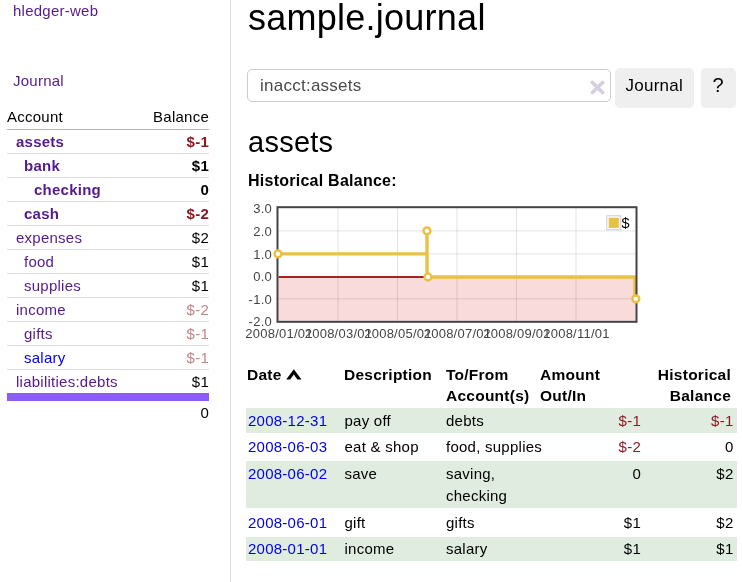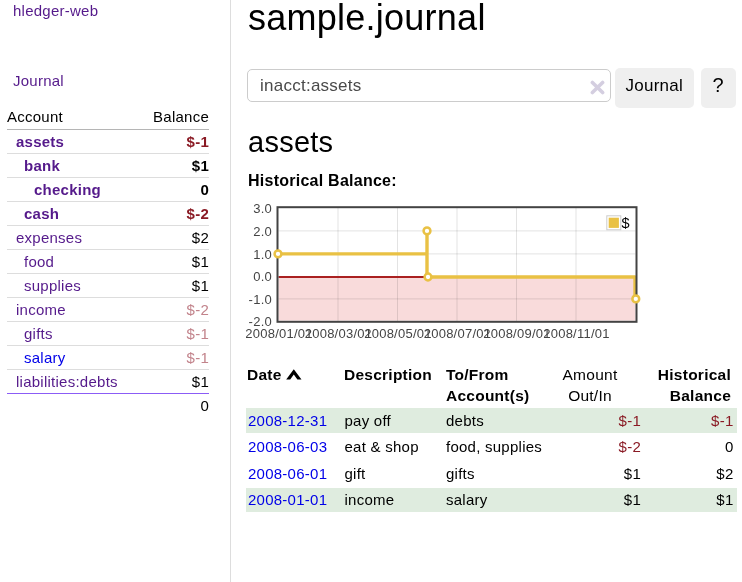--- a/index.html
+++ b/index.html
@@ -12,21 +12,21 @@
   .negB{color:#8a1a24;}
   .negL{color:#c2838b;}
 
   
   #divider{position:absolute;left:230px;top:0;width:1px;height:582px;background:#ddd;}
   #acctbl{position:absolute;left:7px;top:105px;width:202px;border-collapse:collapse;}
   #acctbl td,#acctbl th{padding:0;line-height:22px;height:22px;white-space:nowrap;}
   #acctbl thead th{border-bottom:1px solid #b5b5b5;vertical-align:bottom;padding-bottom:1px;height:23px;font-weight:normal;}
   #acctbl tbody td{border-bottom:1px solid #ddd;padding-top:1px;}
   #acctbl td.r,#acctbl th.r{text-align:right;}
-  #acctbl tr.dark td{border-bottom:1px solid #8b5cf6;}
+  #acctbl tr.dark td{border-bottom:8px solid #8b5cf6;}
   #acctbl tr.total td{border-bottom:none;}
   .d1{padding-left:9px !important;}
   .d2{padding-left:17px !important;}
   .d3{padding-left:27px !important;}
   .b{font-weight:bold;}
 
   
   #regtbl{position:absolute;left:246px;top:406px;border-collapse:separate;border-spacing:0 2px;table-layout:fixed;width:491px;}
   #regtbl td{line-height:22.5px;padding:1.5px 0 0.5px 0;vertical-align:top;}
   #regtbl tr.odd td{background:#dfecdf;}
@@ -177,21 +177,21 @@
   </g>
 </svg>
 
 <div class="abs" style="left:247px;top:364px;font-size:15.5px;font-weight:bold;line-height:21px;">Date
   <svg width="16" height="12" viewBox="0 0 16 12" style="margin-left:0px;">
       <path d="M0.2 11.6 L7.8 1.2 L15.5 11.6 L11.4 11.6 L7.8 6.4 L4.2 11.6 Z" fill="#000"></path>
     </svg>
 </div>
 <div class="abs" style="left:344px;top:364px;font-size:15.5px;font-weight:bold;line-height:21px;">Description</div>
 <div class="abs" style="left:446px;top:364px;font-size:15.5px;font-weight:bold;line-height:21px;">To/From<br>Account(s)</div>
-<div class="abs" style="left:540px;top:364px;width:100px;text-align:center;font-size:15.5px;font-weight:normal;line-height:21px;">Amount<br>Out/In</div>
+<div class="abs" style="left:540px;top:364px;width:100px;text-align:left;font-size:15.5px;font-weight:bold;line-height:21px;">Amount<br>Out/In</div>
 <div class="abs" style="left:631px;top:364px;width:100px;text-align:right;font-size:15.5px;font-weight:bold;line-height:21px;">Historical<br>Balance</div>
 
 <table id="regtbl">
  <colgroup>
       <col style="width:96.5px">
       <col style="width:101.5px">
       <col style="width:118px">
       <col style="width:79.5px">
       <col style="width:95.5px">
     </colgroup>
@@ -203,20 +203,27 @@
         <td class="c4 negB">$-1</td>
         <td class="c5 negB">$-1</td>
       </tr>
   <tr>
         <td class="c1"><a class="blue">2008-06-03</a></td>
         <td class="c2">eat &amp; shop</td>
         <td class="c3">food, supplies</td>
         <td class="c4 negB">$-2</td>
         <td class="c5">0</td>
       </tr>
+  <tr class="odd">
+        <td class="c1"><a class="blue">2008-06-02</a></td>
+        <td class="c2">save</td>
+        <td class="c3">saving,<br>checking</td>
+        <td class="c4">0</td>
+        <td class="c5">$2</td>
+      </tr>
   <tr>
         <td class="c1"><a class="blue">2008-06-01</a></td>
         <td class="c2">gift</td>
         <td class="c3">gifts</td>
         <td class="c4">$1</td>
         <td class="c5">$2</td>
       </tr>
   <tr class="odd">
         <td class="c1"><a class="blue">2008-01-01</a></td>
         <td class="c2">income</td>

